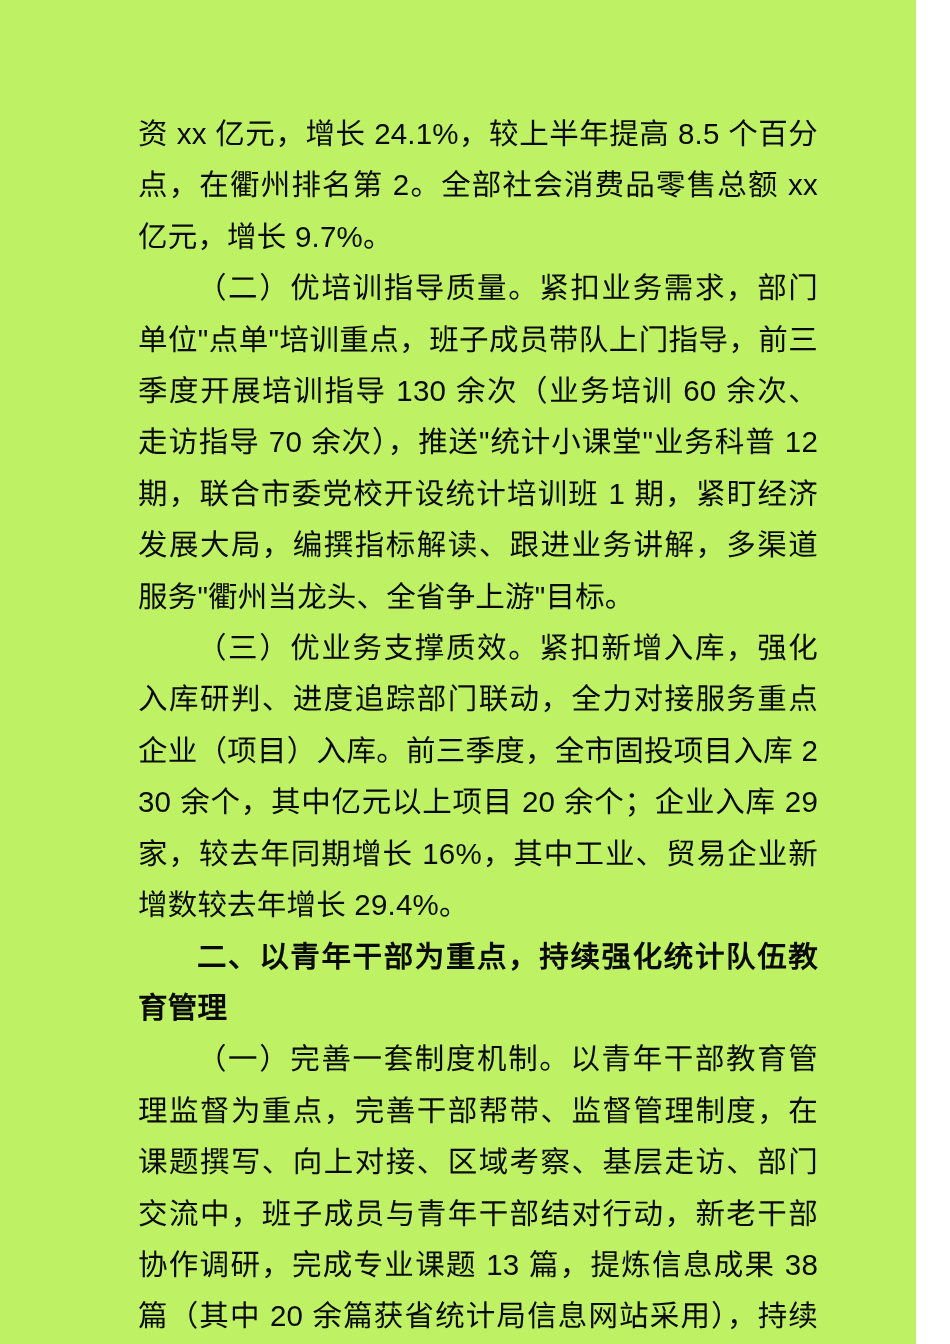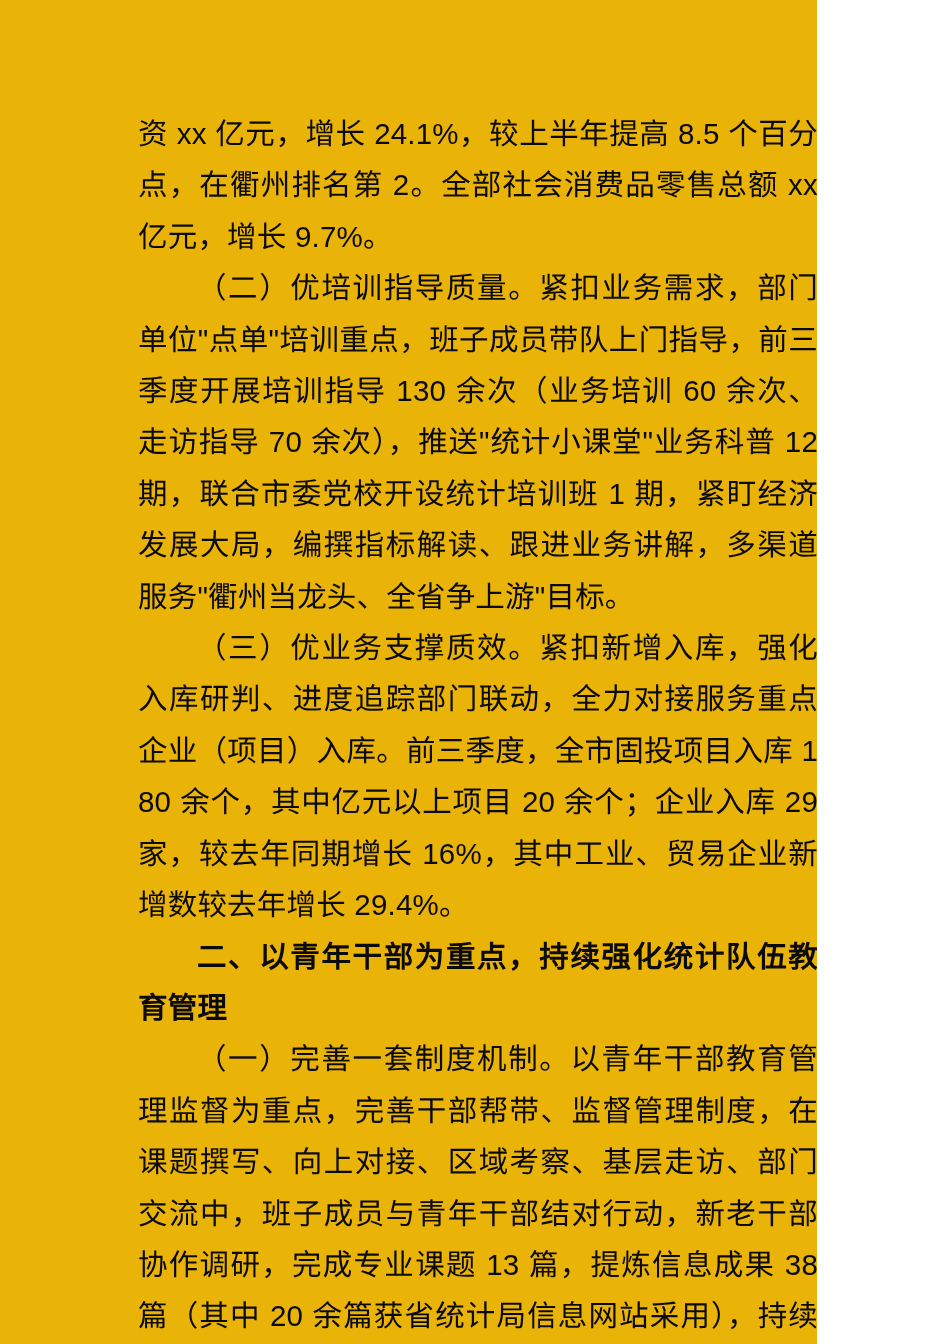--- a/index.html
+++ b/index.html
@@ -8,23 +8,23 @@
     padding: 0;
     background: #ffffff;
   }
   body {
     font-family: "Liberation Sans", "DejaVu Sans", sans-serif;
     color: #000000;
     -webkit-font-smoothing: antialiased;
   }
   #page {
     position: relative;
-    width: 817px;
+    width: 916px;
     height: 1344px;
-    background: #eab308;
+    background: #bef264;
     overflow: hidden;
     box-sizing: border-box;
   }
   #doc-body {
     position: absolute;
     left: 138px;
     top: 108px;
     width: 680px;
   }
   .para {
@@ -54,20 +54,20 @@
 </head>
 <body>
 
 <div id="page">
   <div id="doc-body">
 
     <p class="para">资 xx 亿元，增长 24.1%，较上半年提高 8.5 个百分点，在衢州排名第 2。全部社会消费品零售总额 xx 亿元，增长 9.7%。</p>
 
     <p class="para indent">（二）优培训指导质量。紧扣业务需求，部门单位"点单"培训重点，班子成员带队上门指导，前三季度开展培训指导 130 余次（业务培训 60 余次、走访指导 70 余次），推送"统计小课堂"业务科普 12 期，联合市委党校开设统计培训班 1 期，紧盯经济发展大局，编撰指标解读、跟进业务讲解，多渠道服务"衢州当龙头、全省争上游"目标。</p>
 
-    <p class="para indent">（三）优业务支撑质效。紧扣新增入库，强化入库研判、进度追踪部门联动，全力对接服务重点企业（项目）入库。前三季度，全市固投项目入库 180 余个，其中亿元以上项目 20 余个；企业入库 29 家，较去年同期增长 16%，其中工业、贸易企业新增数较去年增长 29.4%。</p>
+    <p class="para indent">（三）优业务支撑质效。紧扣新增入库，强化入库研判、进度追踪部门联动，全力对接服务重点企业（项目）入库。前三季度，全市固投项目入库 230 余个，其中亿元以上项目 20 余个；企业入库 29 家，较去年同期增长 16%，其中工业、贸易企业新增数较去年增长 29.4%。</p>
 
     <p class="para heading">二、以青年干部为重点，持续强化统计队伍教育管理</p>
 
     <p class="para indent">（一）完善一套制度机制。以青年干部教育管理监督为重点，完善干部帮带、监督管理制度，在课题撰写、向上对接、区域考察、基层走访、部门交流中，班子成员与青年干部结对行动，新老干部协作调研，完成专业课题 13 篇，提炼信息成果 38 篇（其中 20 余篇获省统计局信息网站采用），持续打造"专注+大气、执著+勇气、团队+和气"统计青年干部队伍。</p>
 
   </div>
 </div>
 
 </body></html>

